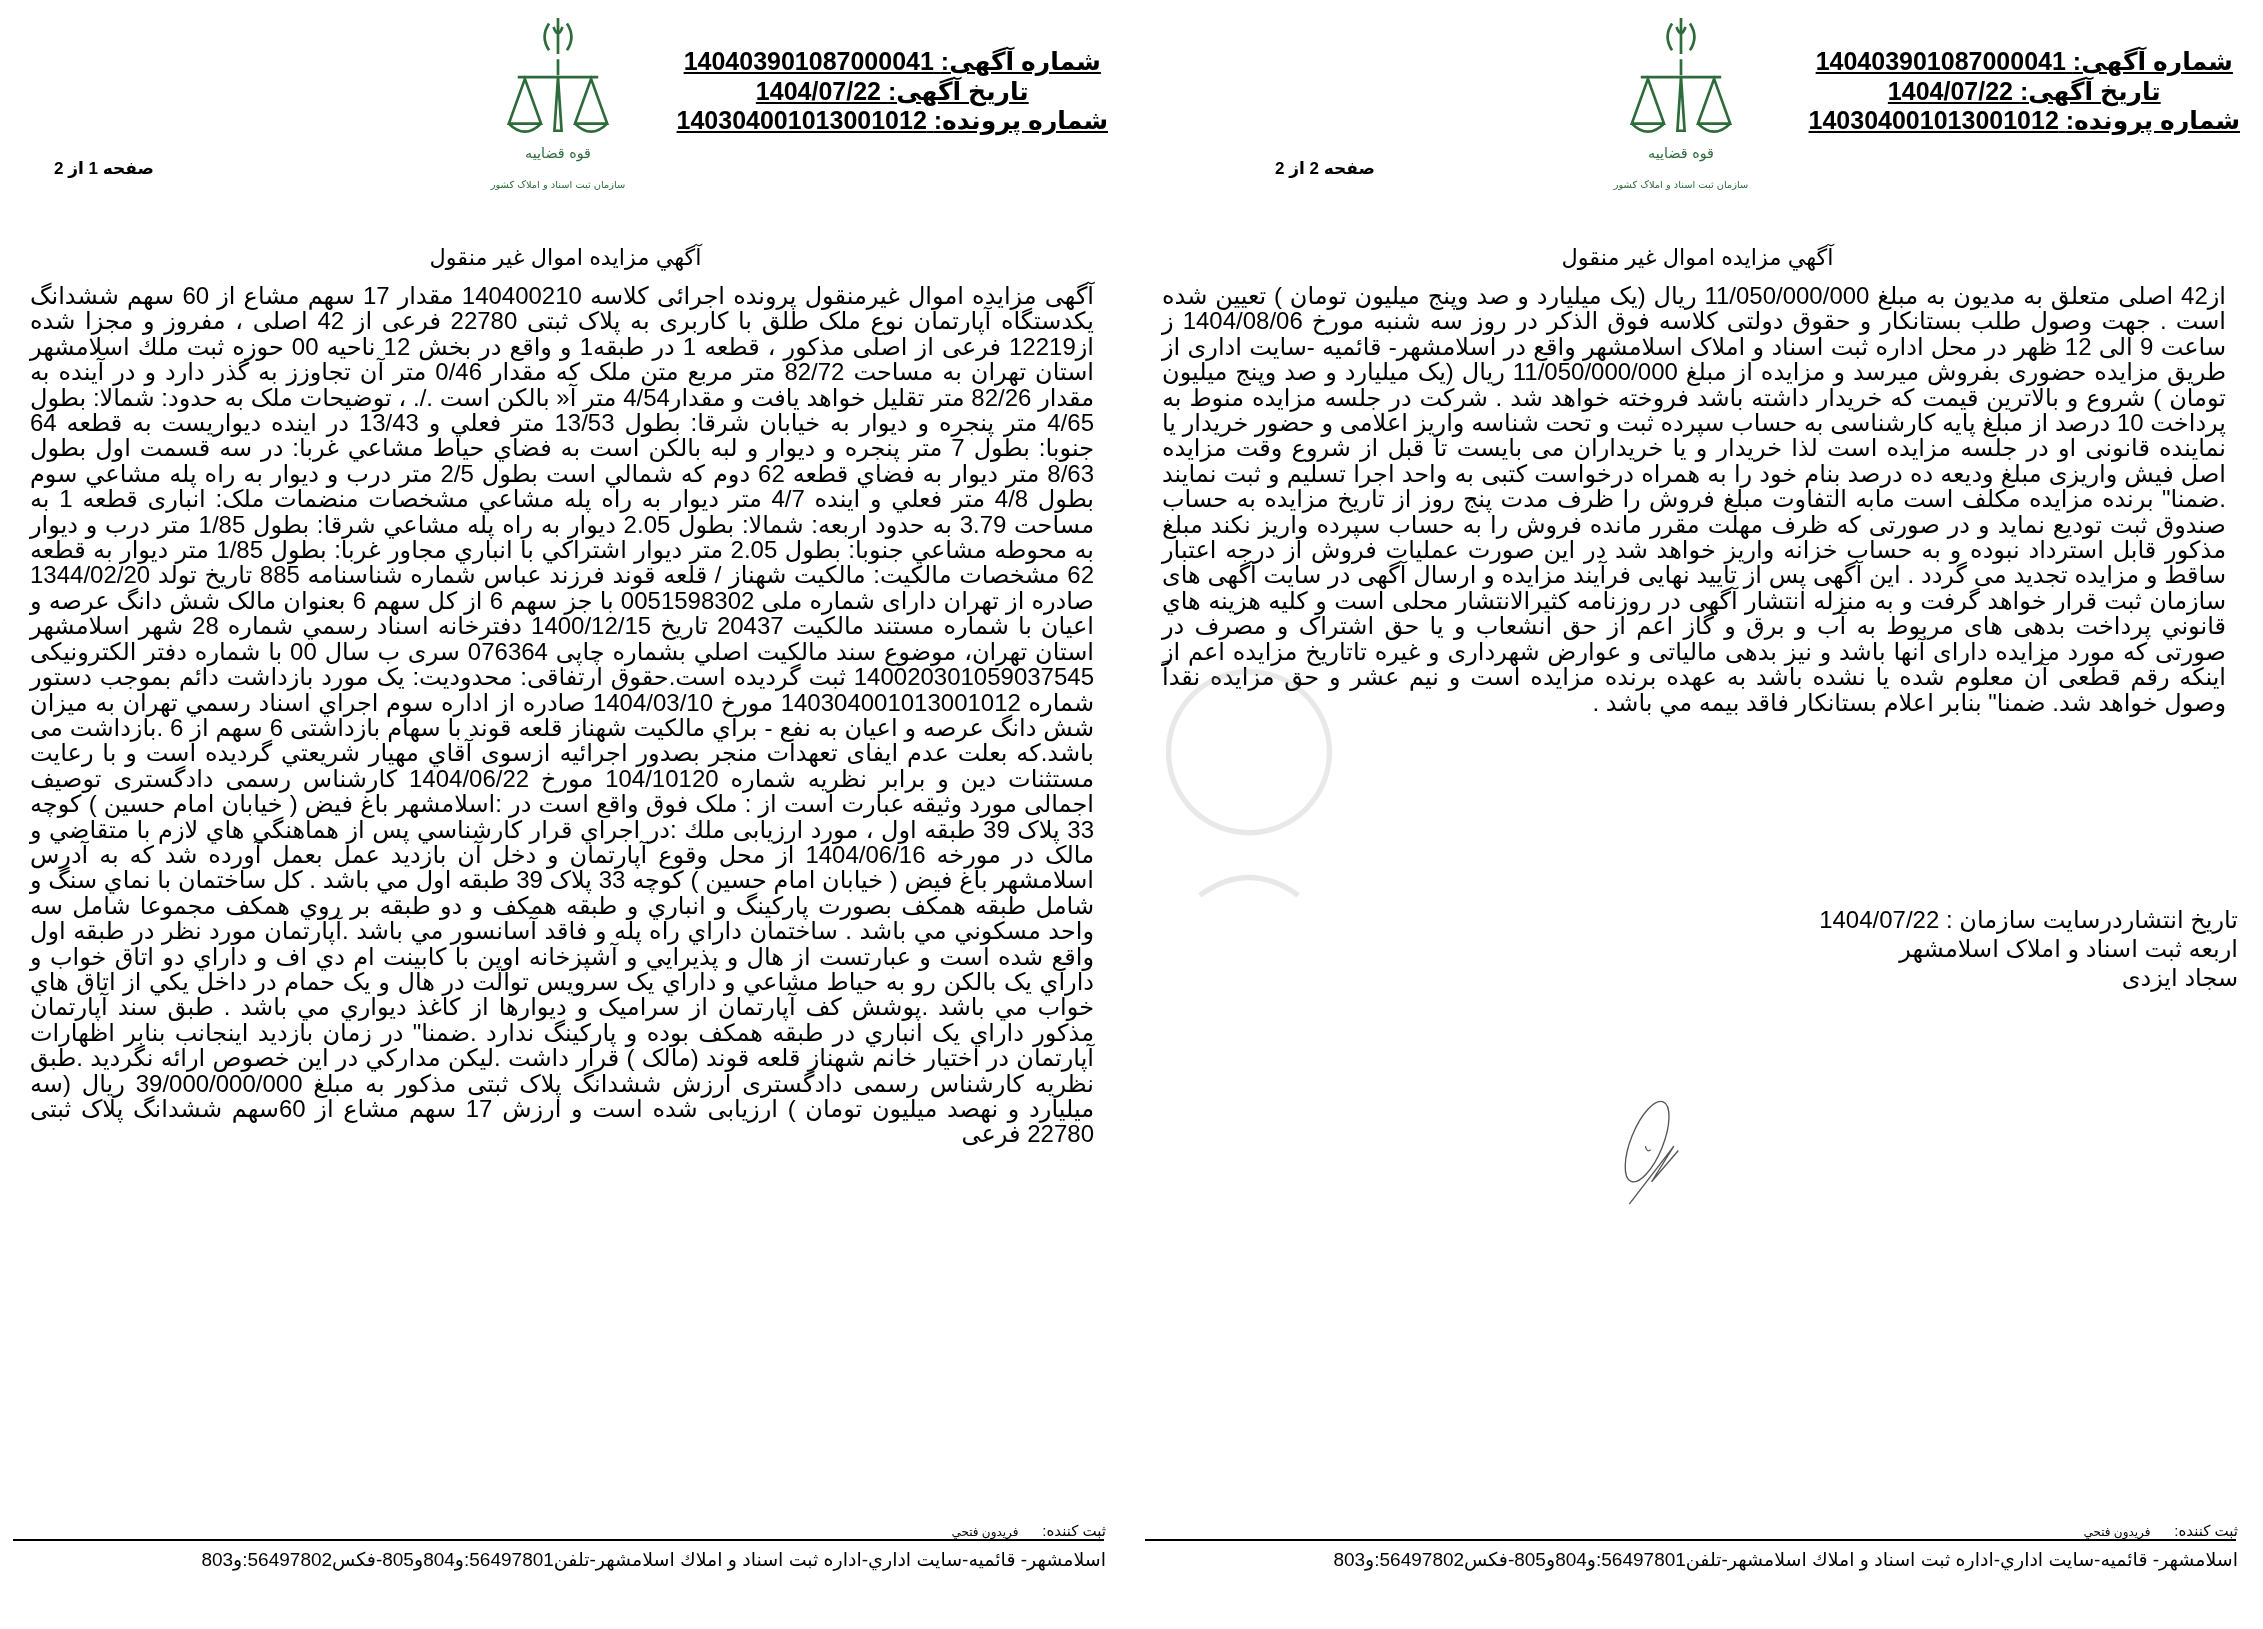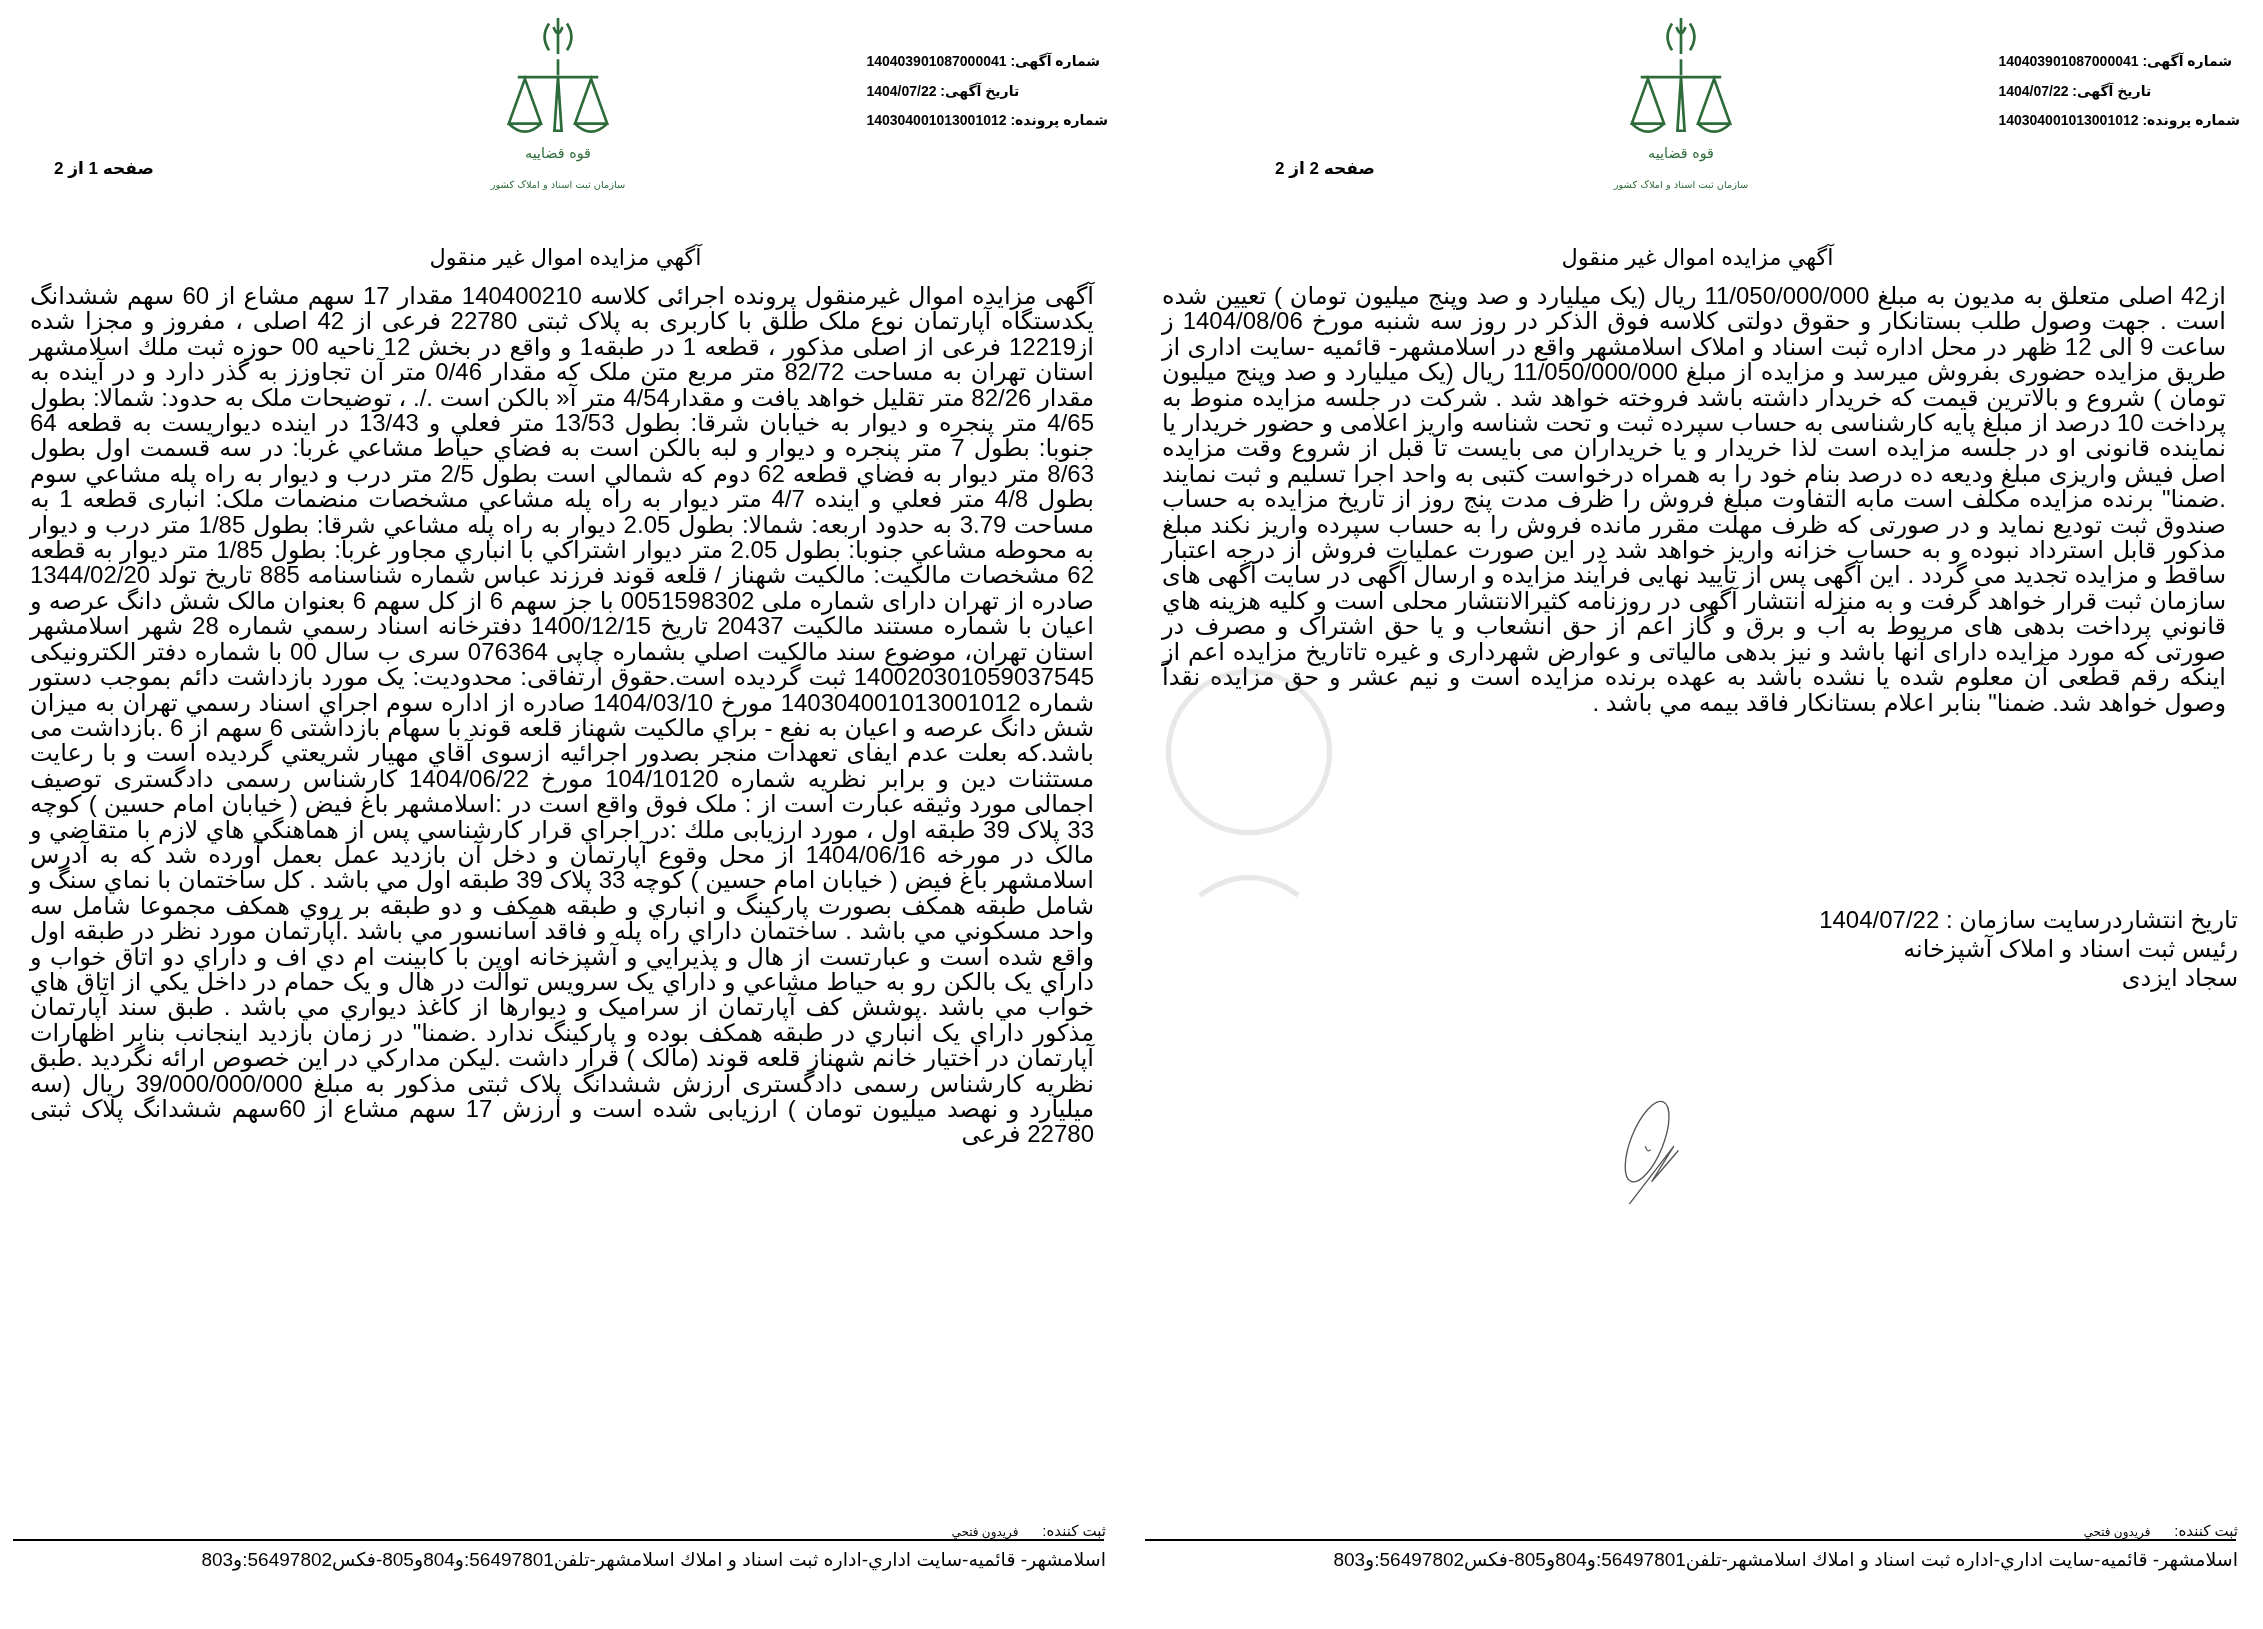--- a/index.html
+++ b/index.html
@@ -1,22 +1,22 @@
 <!DOCTYPE html>
 <html style="font-size:14.3px"><head>
 <meta charset="utf-8">
 <style>
   html, body { margin:0; padding:0; background:#ffffff; }
   body { width:2263px; height:1630px; position:relative; overflow:hidden; color:#000;
          font-family:"Liberation Sans", "DejaVu Sans", sans-serif; }
   .page { position:absolute; top:0; width:1131px; height:1630px; }
   .page.left { left:0; }
   .page.right { left:1132px; }
-  .meta { position:absolute; top:47px; right:23px; direction:rtl; text-align:left;
-          font-size:14px; line-height:29.6px; font-weight:normal; }
+  .meta { position:absolute; top:47px; right:23px; direction:rtl; text-align:center;
+          font-size:25px; line-height:29.6px; font-weight:normal;text-decoration:underline; }
   .meta .lbl { font-weight:bold; }
   .meta .val { font-weight:bold; direction:ltr; unicode-bidi:isolate; }
   .logo { position:absolute; top:7.2px; width:152px; height:193px; }
   .page.left .logo { left:482px; }
   .page.right .logo { left:473px; }
   .pageno { position:absolute; top:158px; direction:rtl; font-size:17px; font-weight:bold; }
   .page.left .pageno { left:54px; }
   .page.right .pageno { left:143px; }
   .title { position:absolute; top:244px; left:0; right:0; text-align:center; direction:rtl;
            font-size:22.4px; font-weight:normal; }
@@ -84,21 +84,21 @@
     <div><span class="lbl">شماره پرونده:</span> <span class="val">140304001013001012</span></div>
   </div>
 
   <div class="pageno">صفحه 2 از 2</div>
   <div class="title">آگهي مزايده اموال غير منقول</div>
   <div class="body">
     <p>از42 اصلی متعلق به مدیون به مبلغ 11/050/000/000 ریال (یک میلیارد و صد وپنج میلیون تومان ) تعیین شده است . جهت وصول طلب بستانکار و حقوق دولتی کلاسه فوق الذکر در روز سه شنبه مورخ 1404/08/06 ز ساعت 9 الی 12 ظهر در محل اداره ثبت اسناد و املاک اسلامشهر واقع در اسلامشهر- قائمیه -سایت اداری از طریق مزایده حضوری بفروش میرسد و مزایده از مبلغ 11/050/000/000 ریال (یک میلیارد و صد وپنج میلیون تومان ) شروع و بالاترین قیمت که خریدار داشته باشد فروخته خواهد شد . شرکت در جلسه مزایده منوط به پرداخت 10 درصد از مبلغ پایه کارشناسی به حساب سپرده ثبت و تحت شناسه واریز اعلامی و حضور خریدار یا نماینده قانونی او در جلسه مزایده است لذا خریدار و یا خریداران می بایست تا قبل از شروع وقت مزایده اصل فیش واریزی مبلغ ودیعه ده درصد بنام خود را به همراه درخواست کتبی به واحد اجرا تسلیم و ثبت نمایند .ضمنا" برنده مزایده مکلف است مابه التفاوت مبلغ فروش را ظرف مدت پنج روز از تاریخ مزایده به حساب صندوق ثبت تودیع نماید و در صورتی که ظرف مهلت مقرر مانده فروش را به حساب سپرده واریز نکند مبلغ مذکور قابل استرداد نبوده و به حساب خزانه واریز خواهد شد در این صورت عملیات فروش از درجه اعتبار ساقط و مزایده تجدید می گردد . این آگهی پس از تایید نهایی فرآیند مزایده و ارسال آگهی در سایت آگهی های سازمان ثبت قرار خواهد گرفت و به منزله انتشار آگهی در روزنامه کثیرالانتشار محلی است و کلیه هزینه هاي قانوني پرداخت بدهی های مربوط به آب و برق و گاز اعم از حق انشعاب و یا حق اشتراک و مصرف در صورتی که مورد مزایده دارای آنها باشد و نیز بدهی مالیاتی و عوارض شهرداری و غیره تاتاریخ مزایده اعم از اینکه رقم قطعی آن معلوم شده یا نشده باشد به عهده برنده مزایده است و نیم عشر و حق مزایده نقداً وصول خواهد شد. ضمنا" بنابر اعلام بستانکار فاقد بیمه مي باشد .</p>
   </div>
 
   <div class="sign" style="top:906px;">تاریخ انتشاردرسایت سازمان : 1404/07/22</div>
-  <div class="sign" style="top:935px;">رئیس ثبت اسناد و املاک آشپزخانه</div>
+  <div class="sign" style="top:935px;">اربعه ثبت اسناد و املاک اسلامشهر</div>
   <div class="sign" style="top:964px;">سجاد ایزدی</div>
 
   <svg class="signature" viewBox="0 0 110 130">
     <g stroke="#555" fill="none" stroke-width="1.5">
       <ellipse cx="40" cy="50" rx="18" ry="48" transform="rotate(22 40 50)"></ellipse>
       <path d="M20 120 L70 55 L45 95 L75 60"></path>
       <path d="M38 55 q2 8 6 4"></path>
     </g>
   </svg>
 

